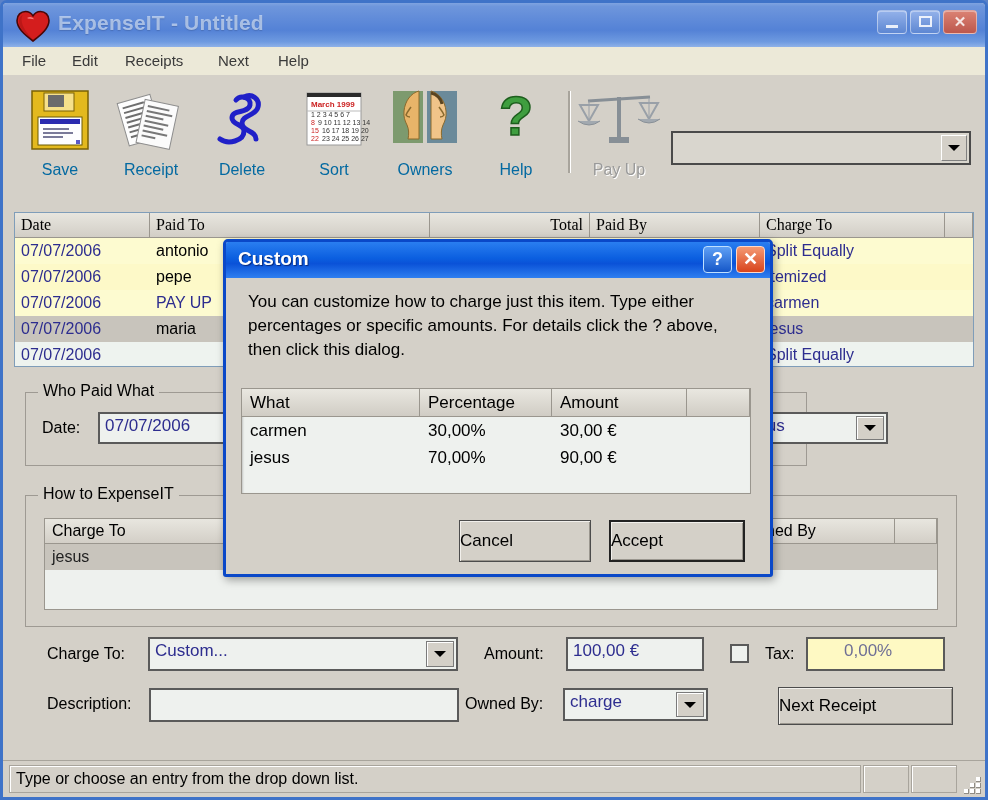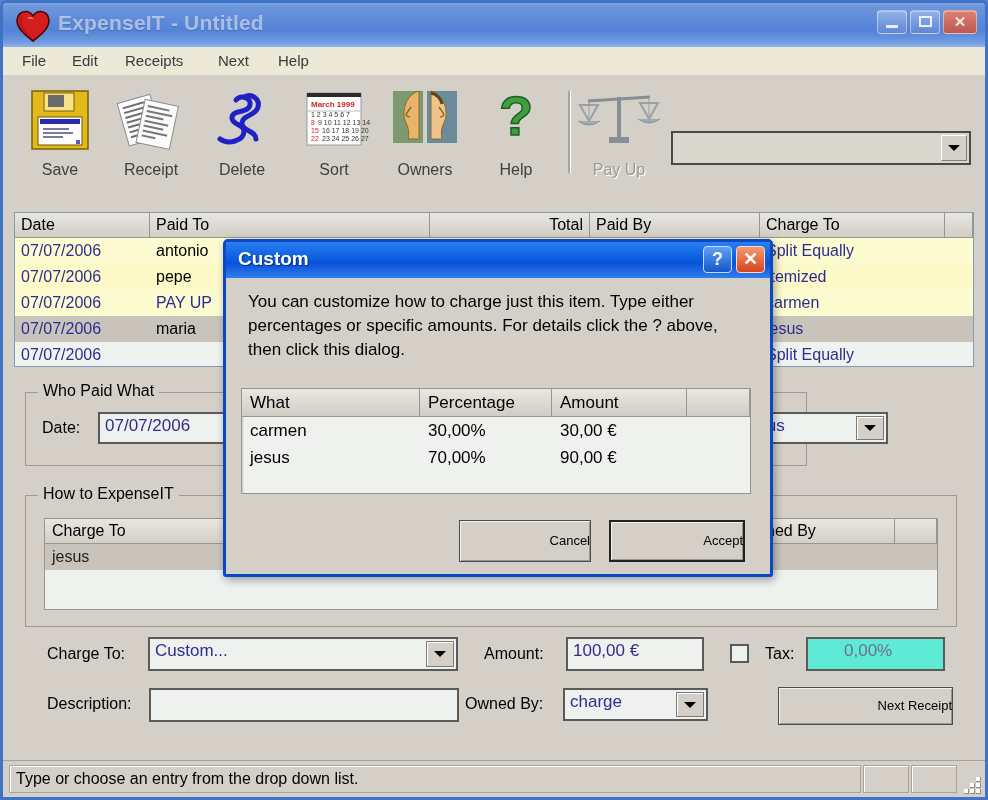--- a/index.html
+++ b/index.html
@@ -55,21 +55,21 @@
     position:absolute;top:4px;height:20px;line-height:20px;
     font-size:15px;color:#3a3a3a;padding:0 7px;
   }
 
   
   #toolbar{
     position:absolute;left:0;top:72px;right:0;height:135px;
     background:#d4d0c8;
   }
   .tbutton{position:absolute;top:12px;width:86px;text-align:center;}
-  .tbutton .lbl{font-size:16px;color:#404040;margin-top:4px;display:block;}
+  .tbutton .lbl{font-size:16px;color:#0369a1;margin-top:4px;display:block;}
   .tbutton.disabled .lbl{color:#9a9a9a;text-shadow:1px 1px 0 #fff;}
   .ticon{height:70px;display:block;position:relative;}
   .tb-sep{position:absolute;top:16px;width:2px;height:82px;background:#a8a49c;border-right:1px solid #fff;}
 
   
   #tb-combo{
     position:absolute;top:56px;right:14px;width:300px;height:34px;
     background:#d9d6ce;border:2px solid #4a4a4a;box-sizing:border-box;
   }
   #tb-combo .arrowbox{
@@ -86,21 +86,21 @@
   #listview{
     position:absolute;left:11px;top:209px;right:11px;height:155px;
     background:#fff;border:1px solid #7f9db9;box-sizing:border-box;
     font-size:16px;overflow:hidden;
   }
   #lv-head{display:flex;height:25px;background:#d4d0c8;}
   #lv-head .col{
     border-right:1px solid #9a968e;border-bottom:1px solid #9a968e;
     background:linear-gradient(180deg,#e8e6df,#d2cec6);
     line-height:24px;padding:0 6px;box-sizing:border-box;color:#000;
-    overflow:hidden;white-space:nowrap;
+    overflow:hidden;white-space:nowrap;font-family:Liberation Serif, serif;
   }
   .lv-row{display:flex;height:26px;line-height:26px;}
   .lv-row .cell{padding:0 6px;box-sizing:border-box;overflow:hidden;white-space:nowrap;color:#2d2d8f;}
   .lv-row .cell.dark{color:#000;}
   .c-date{width:135px;} .c-paidto{width:280px;} .c-total{width:160px;text-align:right;}
   .c-paidby{width:170px;} .c-chargeto{width:185px;} .c-extra{width:auto;flex:1;}
 
   
   .groupbox{position:absolute;border:1px solid #9e9a93;border-top-color:#9e9a93;}
   .groupbox > .gtitle{
@@ -109,35 +109,35 @@
   }
   #gb-whopaid{left:22px;top:389px;width:780px;height:72px;}
   #gb-howto{left:22px;top:492px;width:930px;height:130px;}
 
   .fld-label{font-size:16px;color:#000;}
   .textbox{
     background:#eef1ee;border:2px solid #5a5a5a;box-sizing:border-box;
     font-size:17px;color:#2d2d8f;padding:2px 5px;
     font-family:"Liberation Sans",sans-serif;
   }
-  .textbox.readonly{background:#5eead4;color:#6f6f95;padding-left:36px;}
+  .textbox.readonly{background:#fef9c3;color:#6f6f95;padding-left:36px;}
   .combobox{
     background:#eef1ee;border:2px solid #5a5a5a;box-sizing:border-box;position:relative;
     font-size:17px;color:#2d2d8f;padding:2px 5px;
     font-family:"Liberation Sans",sans-serif;
   }
   .combobox .arrowbox{
     position:absolute;right:2px;top:2px;bottom:2px;width:28px;
     background:#d4d0c8;border:1px solid #7a7a7a;box-sizing:border-box;
     box-shadow:inset 1px 1px 0 #fff;
   }
   .btn{
     background:#d4d0c8;border:1px solid #4c4c4c;box-sizing:border-box;
     box-shadow:inset 1px 1px 0 #f2f0ec, inset -1px -1px 0 #9a968e;
-    font-size:13px;color:#000;text-align:right;font-family:"Liberation Sans",sans-serif;
+    font-size:17px;color:#000;text-align:left;font-family:"Liberation Sans",sans-serif;
   }
   .btn.default{border:2px solid #222;}
 
   
   #inner-list{
     position:absolute;left:18px;top:22px;width:894px;height:92px;
     background:#eef1ee;border:1px solid #9a968e;box-sizing:border-box;font-size:16px;overflow:hidden;
   }
   #inner-list .ih{display:flex;height:25px;background:linear-gradient(180deg,#e8e6df,#d2cec6);}
   #inner-list .ih .col{border-right:1px solid #9a968e;border-bottom:1px solid #9a968e;

